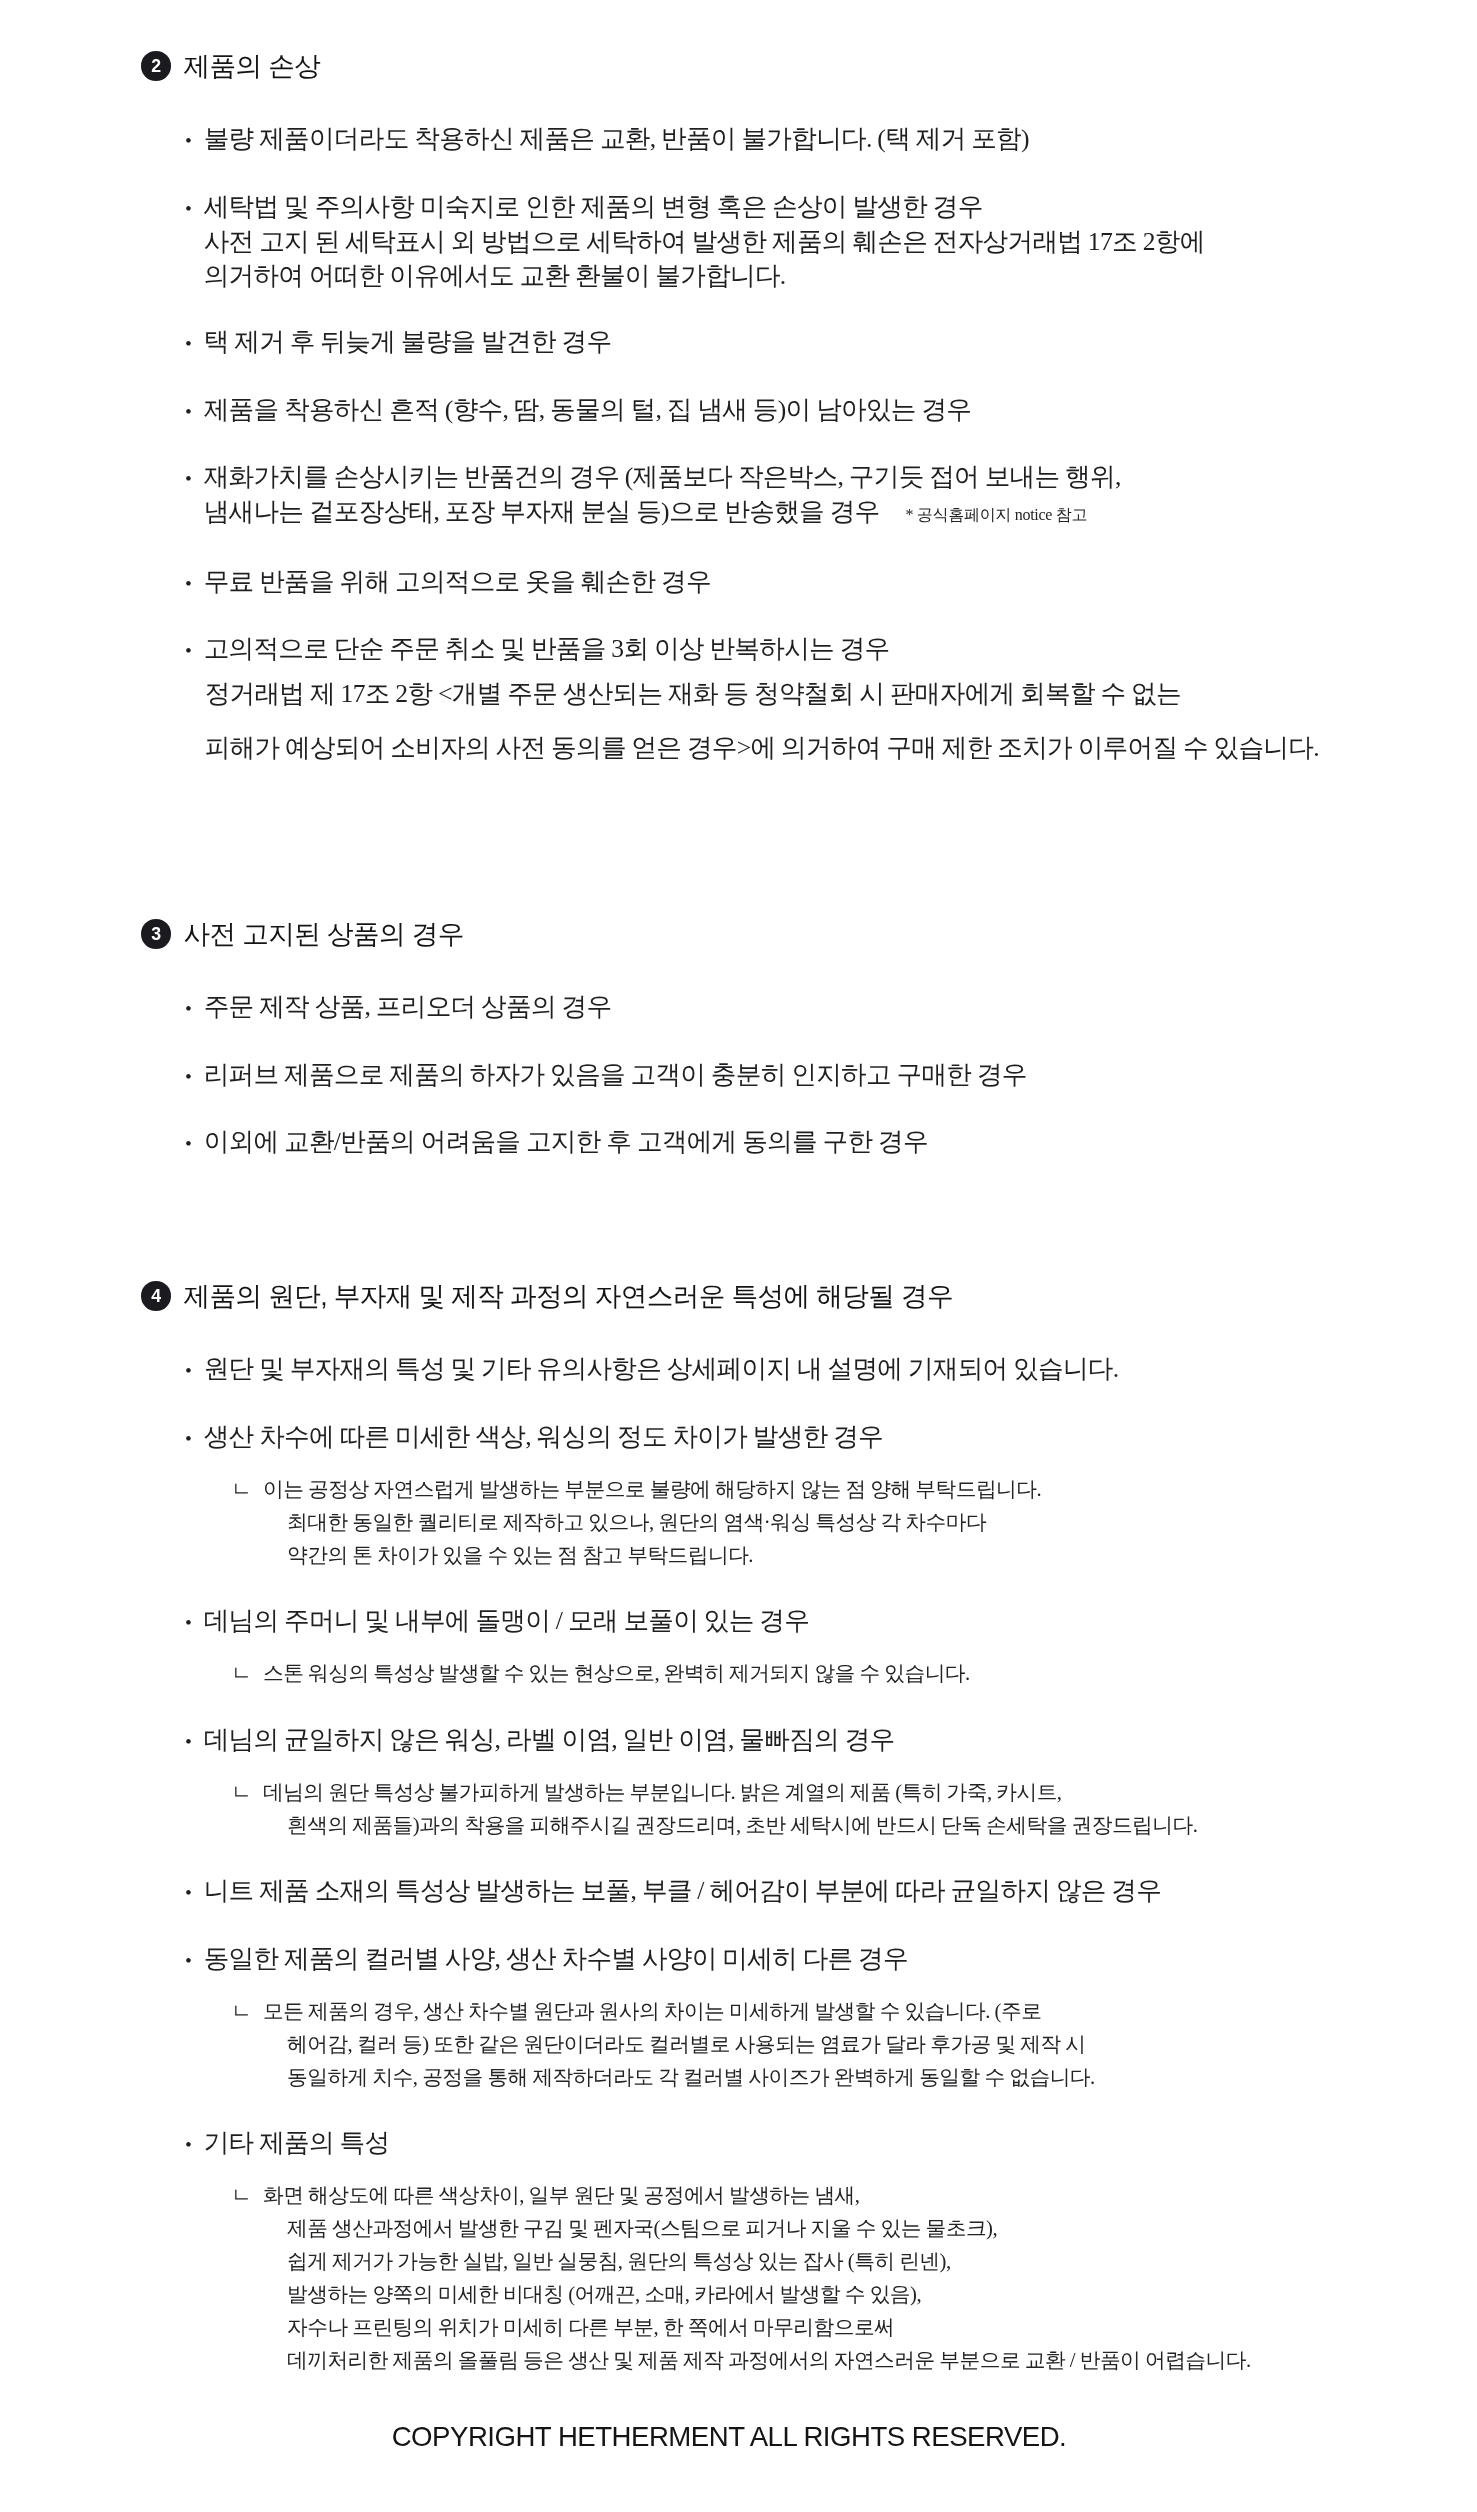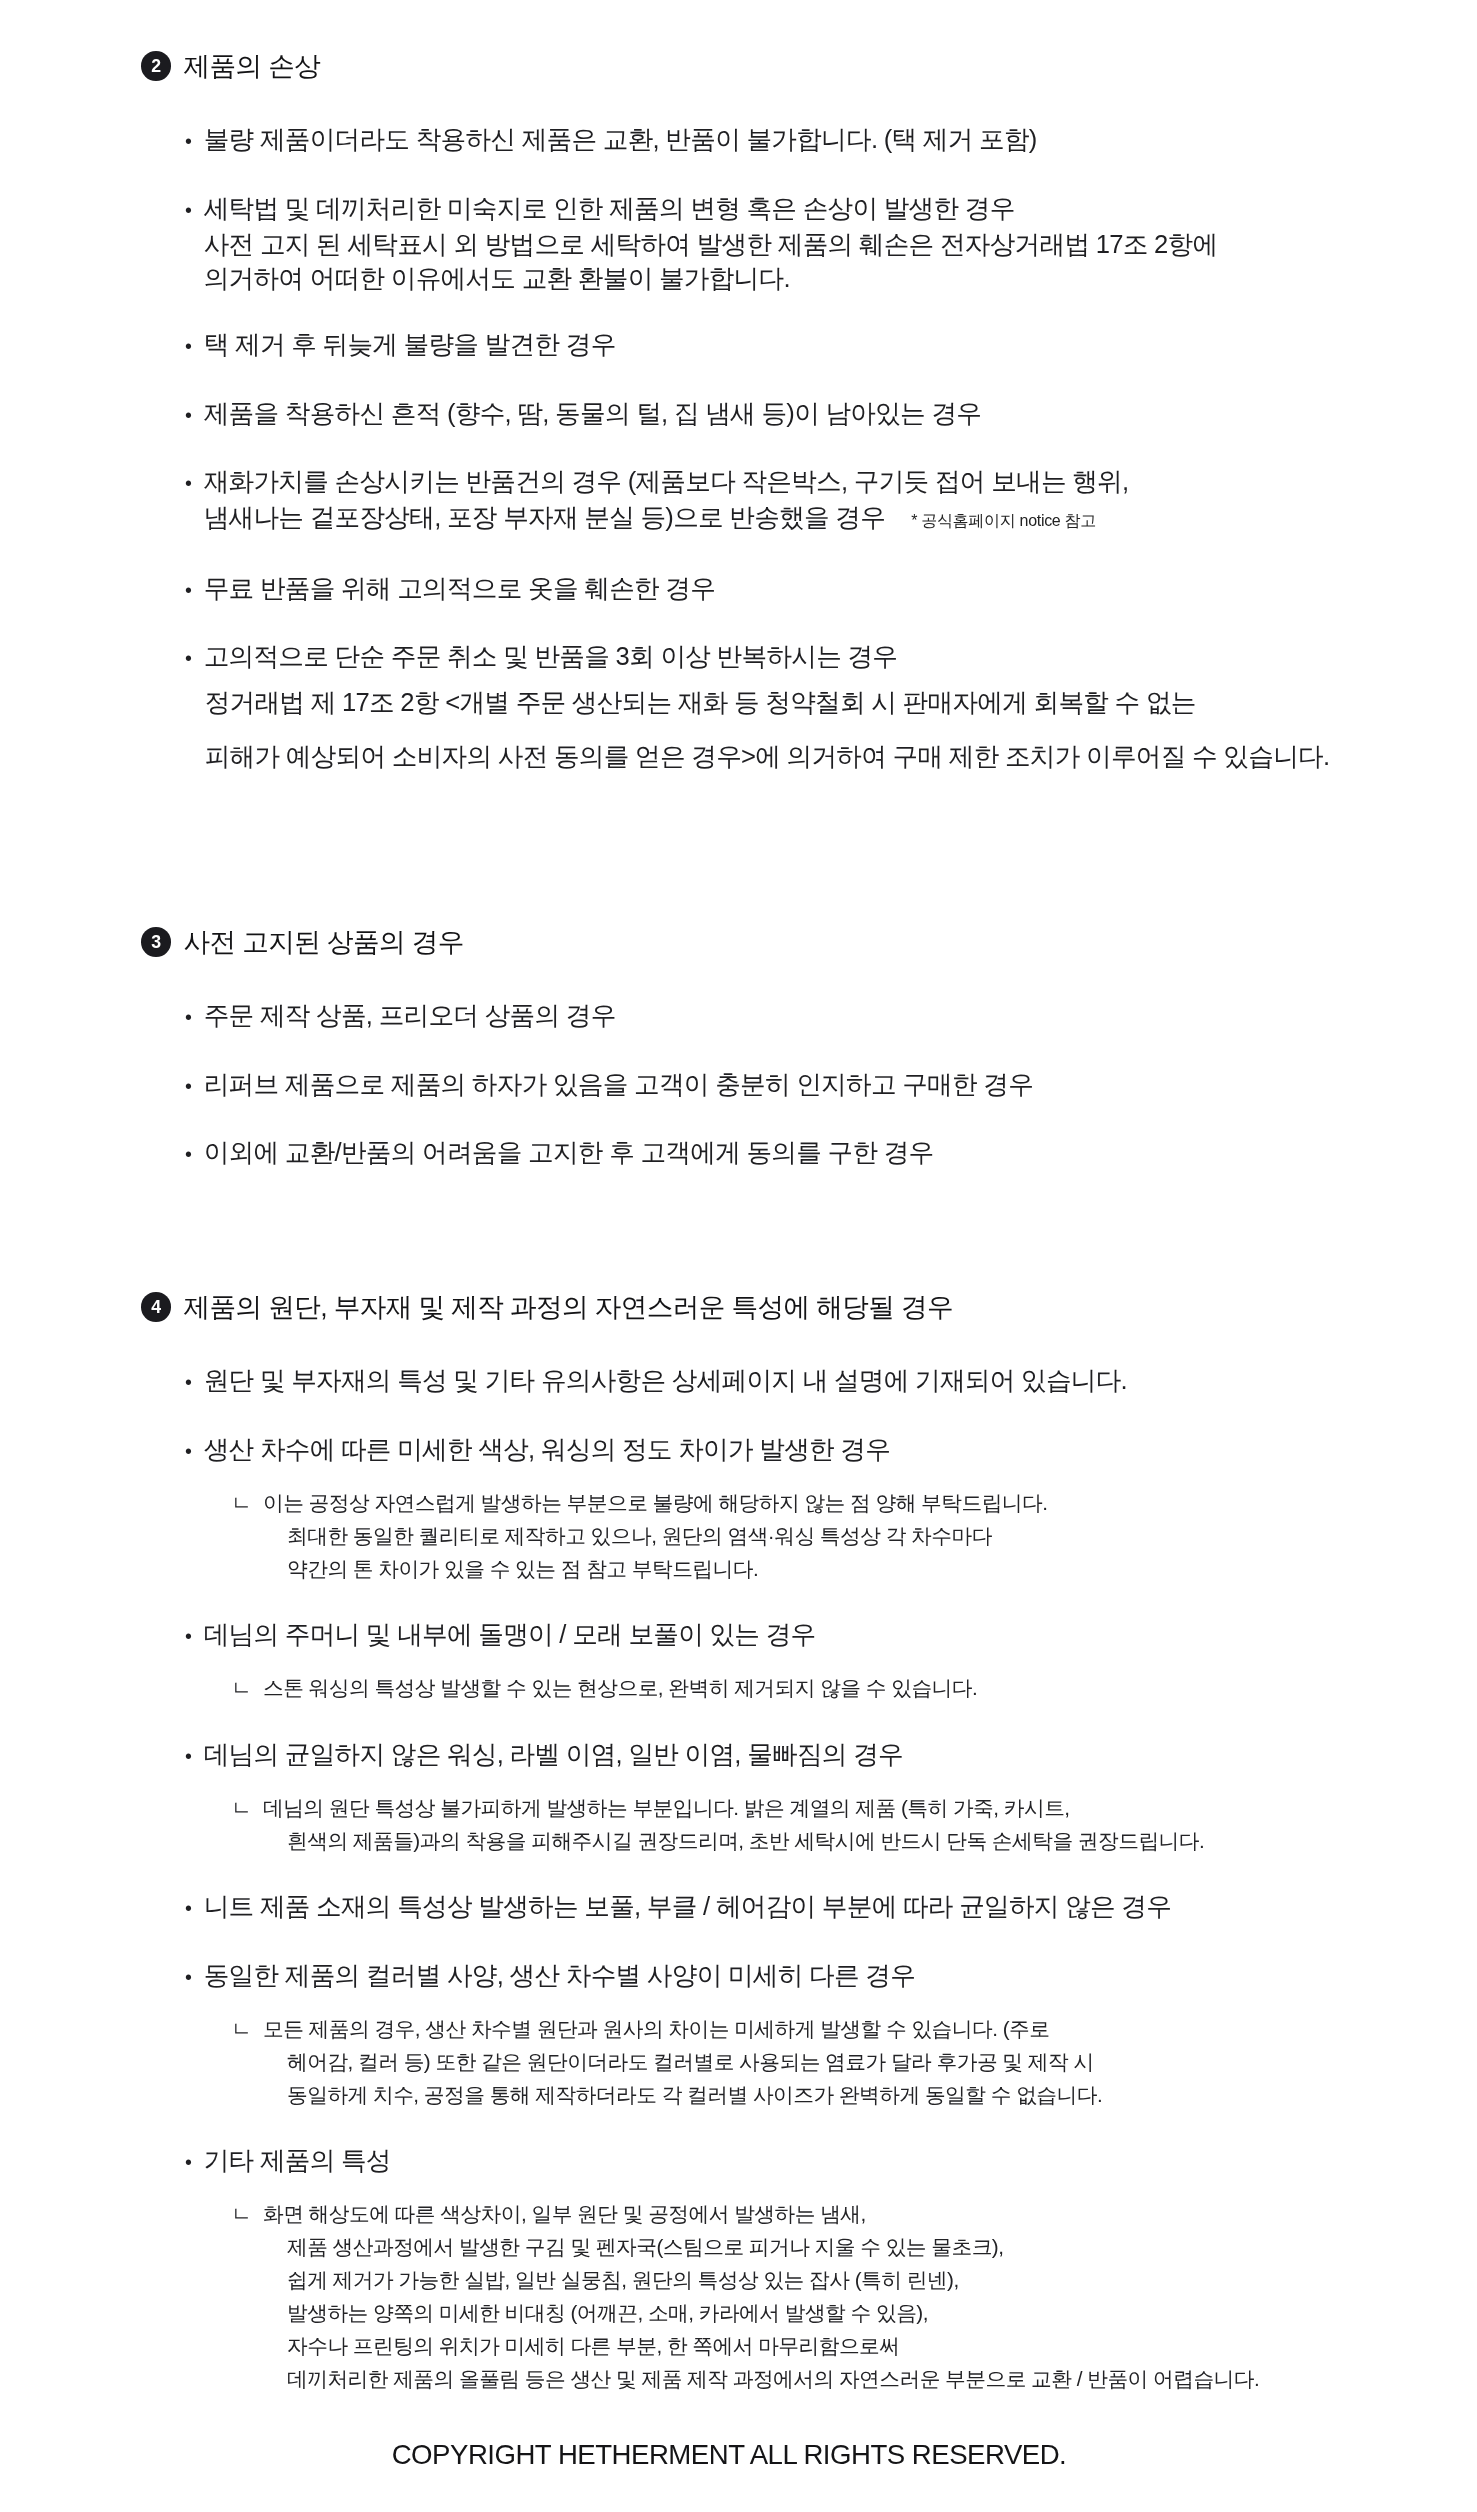--- a/index.html
+++ b/index.html
@@ -22,21 +22,21 @@
     display:flex; align-items:center; justify-content:center;
     font-size:17.7px; font-weight:700; margin-right:12.8px;
   }
   .sec-3 { margin-top:142px; }
   .sec-4 { margin-top:119px; }
 
   .items { padding-left:44px; }
   .item {
     margin-bottom:32.5px;
     font-size:25.6px; line-height:34px; letter-spacing:-0.7px;
-    white-space:nowrap; color:#1f1f22;
+    white-space:nowrap; color:#1f1f22;font-family:Liberation Serif, serif;
   }
   .line { white-space:nowrap; }
   .line.cont { padding-left:18.7px; }
   .bullet { display:inline-block; width:18.7px; font-size:19.7px; color:#1f1f22; }
   .note { font-size:16px; letter-spacing:-0.3px; margin-left:26px; color:#222; }
 
   .wide .line { line-height:54px; padding-left:19.7px; }
 
   .sub { font-size:20.7px; line-height:33px; letter-spacing:-0.5px; color:#232326; }
   .sub .line.first { padding-left:46px;margin-top:18px; }
@@ -56,21 +56,21 @@
       <section class="sec sec-2">
         <div class="sec-title-row">
           <span class="badge">2</span>
           <span class="sec-title">제품의 손상</span>
         </div>
         <div class="items">
           <div class="item">
             <div class="line"><span class="bullet">•</span><span class="txt">불량 제품이더라도 착용하신 제품은 교환, 반품이 불가합니다. (택 제거 포함)</span></div>
           </div>
           <div class="item">
-            <div class="line"><span class="bullet">•</span><span class="txt">세탁법 및 데끼처리한 미숙지로 인한 제품의 변형 혹은 손상이 발생한 경우</span></div>
+            <div class="line"><span class="bullet">•</span><span class="txt">세탁법 및 주의사항 미숙지로 인한 제품의 변형 혹은 손상이 발생한 경우</span></div>
             <div class="line cont"><span class="txt">사전 고지 된 세탁표시 외 방법으로 세탁하여 발생한 제품의 훼손은 전자상거래법 17조 2항에</span></div>
             <div class="line cont"><span class="txt">의거하여 어떠한 이유에서도 교환 환불이 불가합니다.</span></div>
           </div>
           <div class="item">
             <div class="line"><span class="bullet">•</span><span class="txt">택 제거 후 뒤늦게 불량을 발견한 경우</span></div>
           </div>
           <div class="item">
             <div class="line"><span class="bullet">•</span><span class="txt">제품을 착용하신 흔적 (향수, 땀, 동물의 털, 집 냄새 등)이 남아있는 경우</span></div>
           </div>
           <div class="item">

